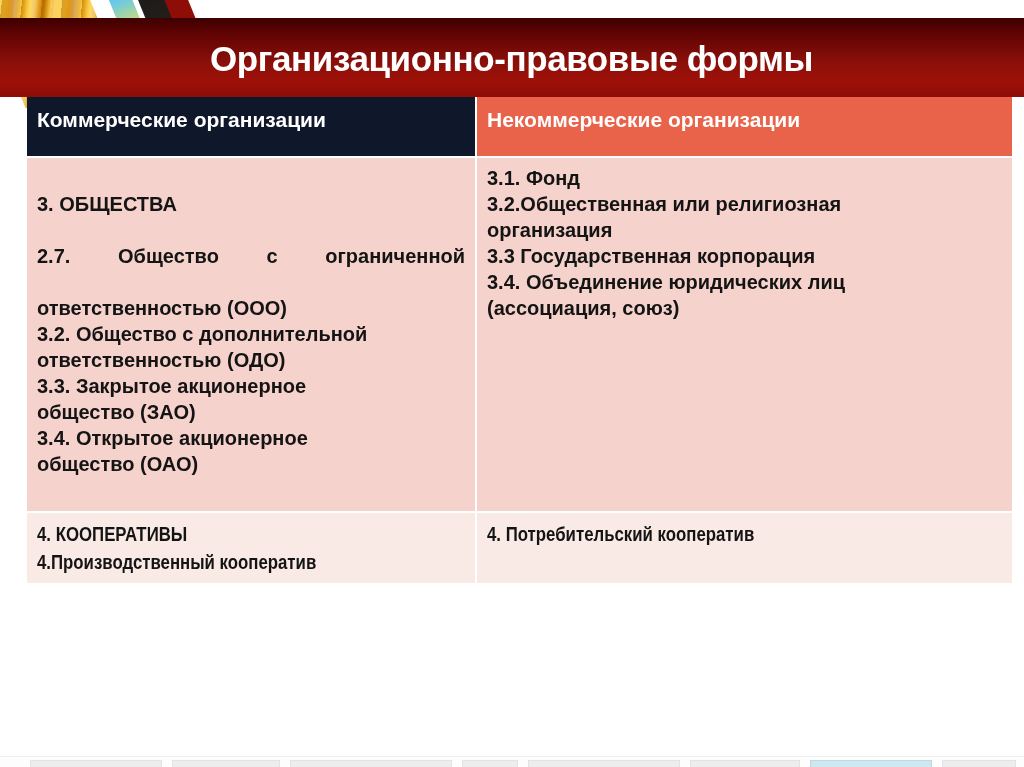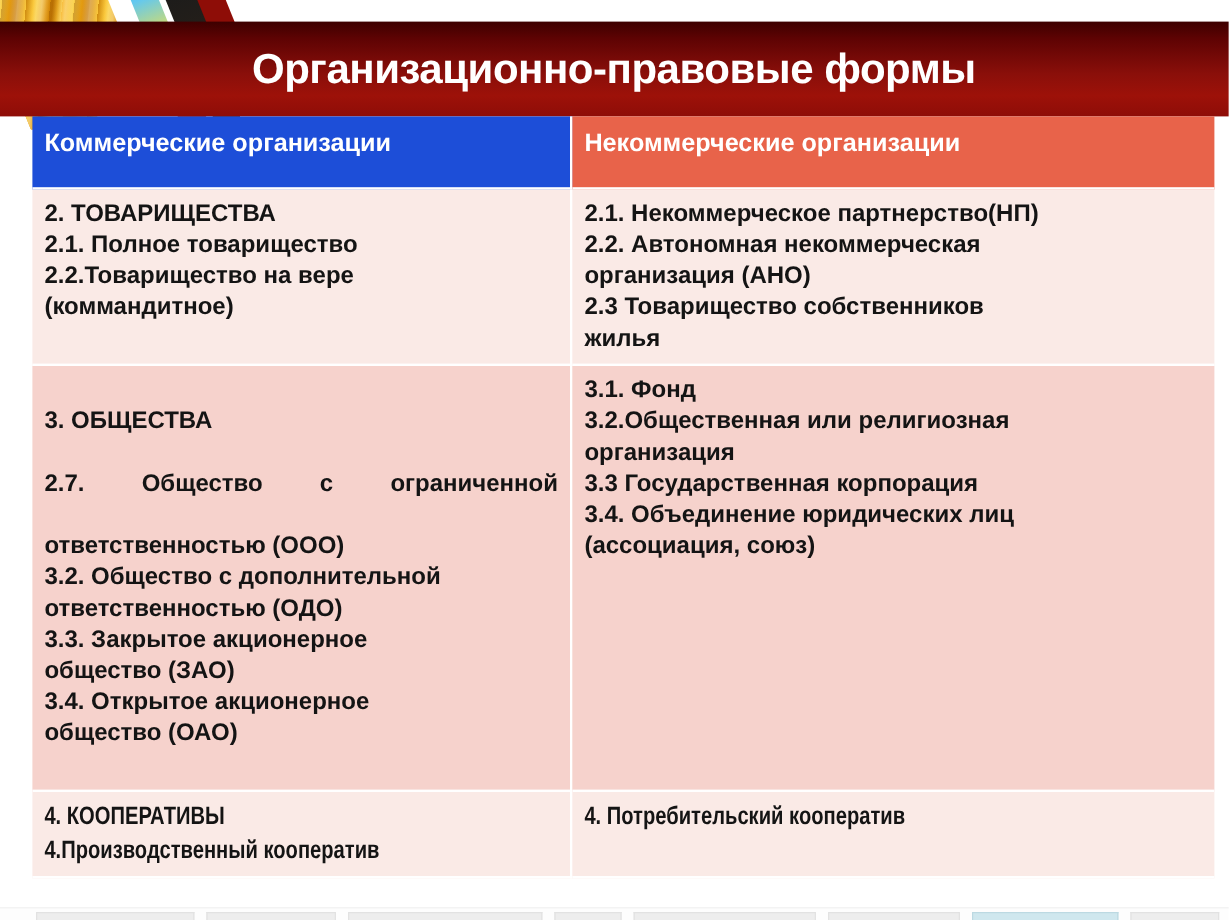--- a/index.html
+++ b/index.html
@@ -152,21 +152,21 @@
     line-height: 1.30;
     color: #141414;
     font-weight: bold;
     text-align: left;
   }
   #forms-table th:last-child,
   #forms-table td:last-child { border-right: none; margin-top: 30px; }
 
   
   #forms-table thead th {
-    background: #1d4ed8;
+    background: #0f172a;
     color: #ffffff;
     font-size: 21px;
     font-weight: bold;
     height: 42px;
     padding-top: 9px;
     padding-bottom: 8px;
     border-bottom: 2px solid #ffffff;
   }
   #forms-table thead th.col-2 { background: #e8634a; }
 
@@ -246,31 +246,20 @@
     </colgroup>
     <thead>
       <tr>
         <th class="col-1">Коммерческие организации</th>
         <th class="col-2">Некоммерческие организации</th>
       </tr>
     </thead>
     <tbody>
 
 
-      <tr class="band-light">
-        <td class="cell">2.  ТОВАРИЩЕСТВА
-2.1. Полное товарищество
-2.2.Товарищество на вере
-(коммандитное)</td>
-        <td class="cell">2.1. Некоммерческое партнерство(НП)
-2.2. Автономная некоммерческая
-организация (АНО)
-2.3 Товарищество собственников
-жилья</td>
-      </tr>
 
       <tr class="band-dark">
         <td class="cell">
           <span class="line">3.   ОБЩЕСТВА</span>
           <span class="just-line">2.7.    Общество    с    ограниченной</span>
           <span class="line" style="white-space:pre-line">ответственностью (ООО)
 3.2. Общество с дополнительной
 ответственностью (ОДО)
 3.3. Закрытое акционерное
 общество (ЗАО)

